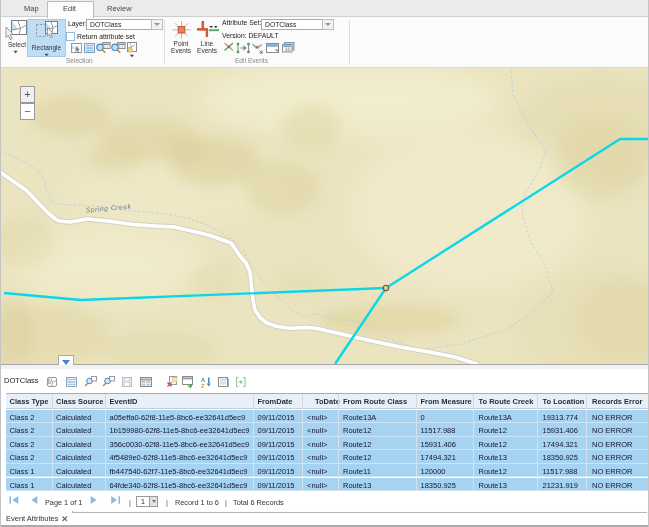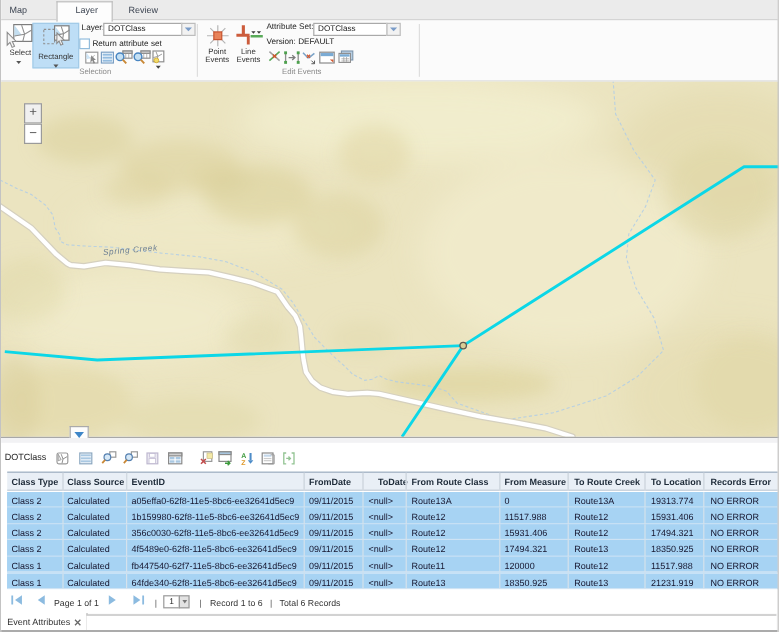--- a/index.html
+++ b/index.html
@@ -50,22 +50,22 @@
 
 #btabs{left:1px;top:511px;width:647px;height:16px;background:#fbfbfb}
 #btab1{position:absolute;left:0;top:0;width:71px;height:14px;background:#fff;border-right:1px solid #a9a9a9}
 #btab1 span{position:absolute;left:5px;top:3px;font-size:7.5px;color:#333}
 #btabrest{position:absolute;left:71px;top:1px;width:575px;height:13px;background:#fff;border-top:1px solid #b5b5b5}
 #bbottom{position:absolute;left:0;top:14px;width:647px;height:2px;background:#ababab}
 </style></head>
 <body>
 <div class="abs" id="tabbar"></div>
 <div class="abs" id="activetab"></div>
-<span class="tablbl" style="left:8px">Map</span>
-<span class="tablbl" style="left:63px;z-index:3">Layer</span>
+<span class="tablbl" style="left:24px">Map</span>
+<span class="tablbl" style="left:63px;z-index:3">Edit</span>
 <span class="tablbl" style="left:107px">Review</span>
 <div class="abs" id="ribbon"></div>
 <div class="gsep" style="left:164px;top:20px;height:44px"></div>
 <div class="gsep" style="left:349px;top:20px;height:44px"></div>
 <span class="glabel" style="left:66px;top:57px">Selection</span>
 <span class="glabel" style="left:235px;top:57px">Edit Events</span>
 <div class="abs" id="rectbtn"></div>
 <span class="btnlbl" style="left:3px;top:41px;width:28px">Select</span>
 <span class="btnlbl" style="left:29px;top:44px;width:35px">Rectangle</span>
 <span class="rlabel" style="left:68px;top:20px">Layer:</span>

